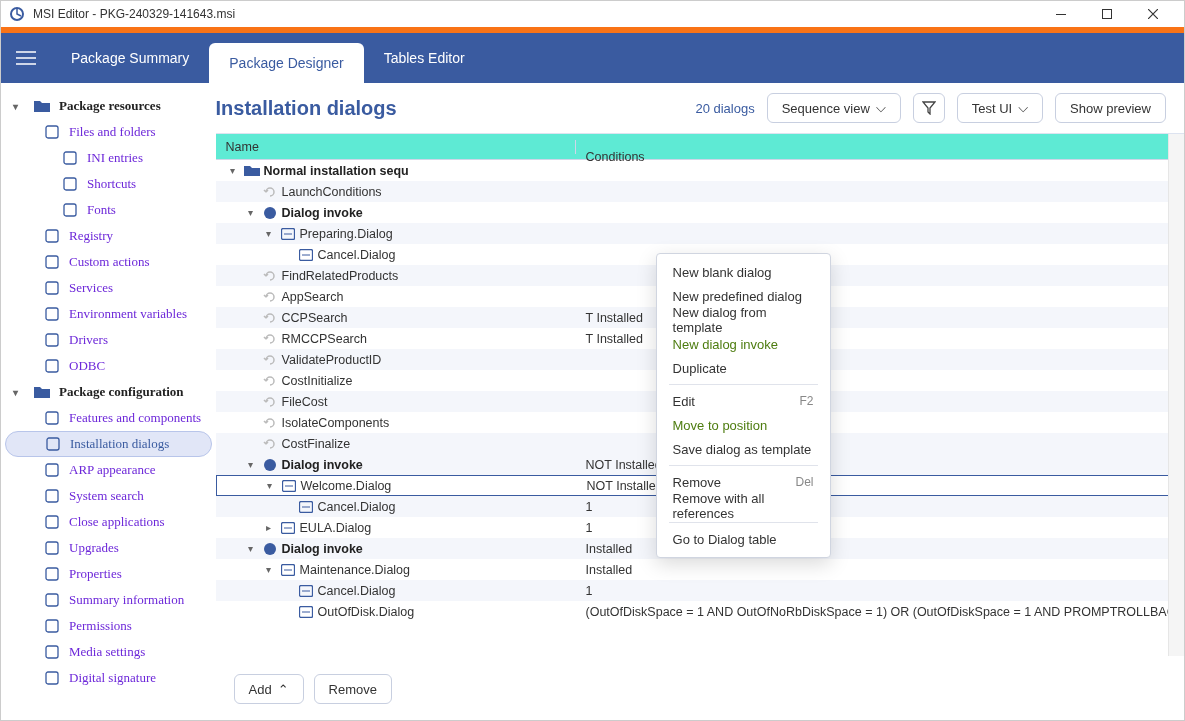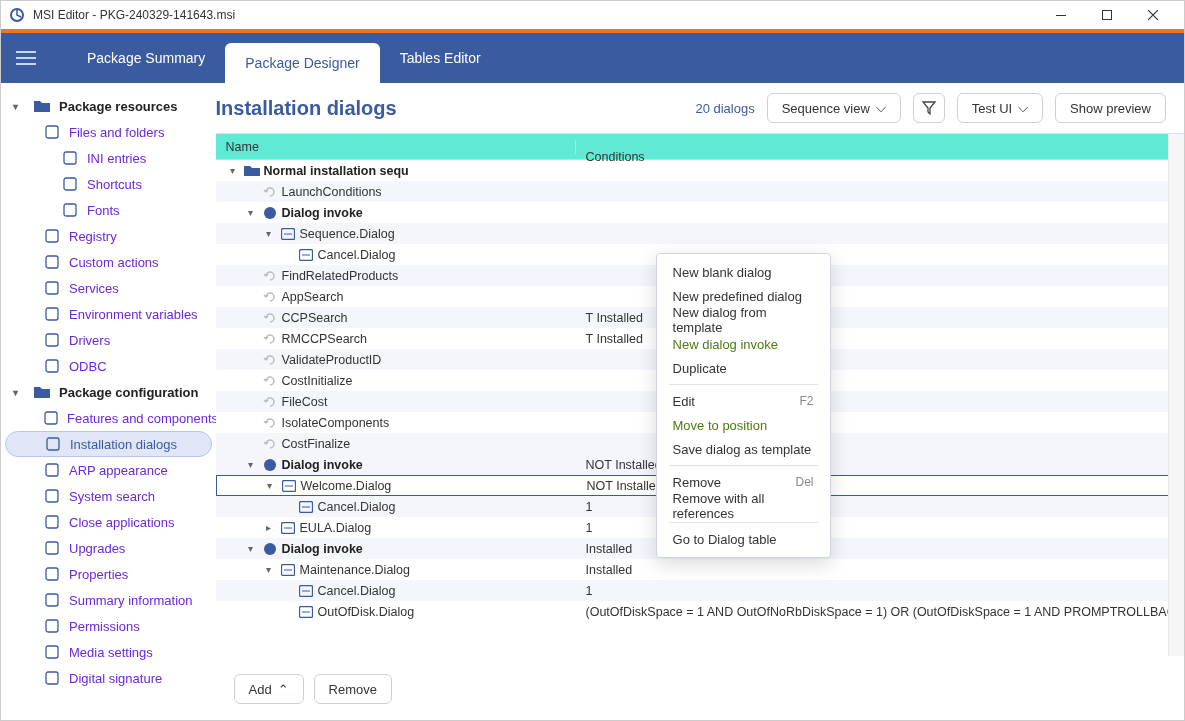--- a/index.html
+++ b/index.html
@@ -1,35 +1,35 @@
 <!DOCTYPE html>
 <html><head>
 <meta charset="utf-8">
 <style>
 * { margin: 0; padding: 0; box-sizing: border-box; font-family: "Segoe UI", Arial, sans-serif; }
 body { background: #fff; width: 1185px; height: 721px; overflow: hidden; border: 1px solid #ccc; position: relative; }
-.titlebar { height: 32px; display: flex; align-items: center; padding: 0 8px; border-bottom: 4px solid #f97316; }
+.titlebar { height: 32px; display: flex; align-items: center; padding: 0 8px; border-bottom: 6px solid #f97316; }
 .titlebar .app-icon { width: 16px; height: 16px; margin-right: 8px; color: #3b5998; }
 .titlebar .title { font-size: 12px; color: #333; flex: 1; }
 .win-controls { display: flex; gap: 0; }
 .win-btn { width: 46px; height: 32px; display: flex; align-items: center; justify-content: center; font-size: 12px; color: #333; }
-.toolbar { height: 50px; background: #3a5ba0; display: flex; align-items: center; color: #fff; gap: 16px; }
+.toolbar { height: 50px; background: #3a5ba0; display: flex; align-items: center; color: #fff; }
 .hamburger { width: 50px; height: 50px; display: flex; align-items: center; justify-content: center; font-size: 20px; }
 .tabs { display: flex; height: 100%; align-items: stretch; }
 .tab { padding: 0 20px; display: flex; align-items: center; font-size: 14px; cursor: pointer; }
 .tab.active { background: #fff; color: #3a5ba0; border-radius: 6px 6px 0 0; margin-top: 10px; margin-bottom: 0; font-weight: 500; }
 .tab.inactive { color: #fff; }
 .main { display: flex; height: calc(721px - 32px - 50px); }
 .sidebar { width: 245px; padding: 10px 4px; overflow-y: auto; }
 .side-row { display: flex; align-items: center; height: 26px; padding: 0 8px; font-size: 13px; color: #6d28d9; border-radius: 13px; cursor: pointer; gap: 8px; }
 .side-row.header { font-weight: 600; color: #222; }
 .side-row.selected { background: #e1e6f7; color: #3a5ba0; border: 1px solid #b8c5ea; }
 .side-row .chev { width: 12px; color: #666; font-size: 10px; }
 .side-row .icon { width: 18px; height: 18px; display: flex; align-items: center; justify-content: center; color: #3a5ba0; font-size: 14px; }
-.side-row .label { white-space: nowrap; }
+.side-row .label { white-space: nowrap; font-family: Liberation Serif, serif; }
 .side-indent-1 { padding-left: 38px; }
 .side-indent-2 { padding-left: 56px; }
 .content { flex: 1; display: flex; flex-direction: column; padding: 0; position: relative; }
 .content-header { display: flex; align-items: center; padding: 10px 18px 10px 0; gap: 12px; }
 .page-title { font-size: 20px; color: #3a5ba0; font-weight: 600; flex: 1; }
 .dialog-count { color: #3a5ba0; font-size: 13px; }
 .btn { height: 30px; padding: 0 14px; border: 1px solid #c8cfe0; border-radius: 6px; background: #fff; font-size: 13px; color: #333; display: flex; align-items: center; gap: 6px; cursor: pointer; }
 .btn-icon { width: 32px; padding: 0; justify-content: center; }
 .table-wrap { flex: 1; overflow: hidden; border-top: 1px solid #dde3f0; display: flex; flex-direction: column; position: relative; }
 .thead { display: flex; height: 26px; background: #5eead4; font-size: 12.5px; color: #333; align-items: center; border-bottom: 1px solid #cfd6e8; }
@@ -362,21 +362,21 @@
           </div>
           <div class="trow striped">
             <div class="cell-name" style="padding-left:46px">
               <span class="expand">▾</span>
               <span class="row-icon dialog-icon">
                 <svg width="14" height="12">
                   <rect x="0.5" y="0.5" width="13" height="11" rx="1.5" fill="none" stroke="#3a5ba0" stroke-width="1.3"></rect>
                   <line x1="3" y1="6" x2="11" y2="6" stroke="#3a5ba0"></line>
                 </svg>
               </span>
-              <span class="row-text">Sequence.Dialog</span>
+              <span class="row-text">Preparing.Dialog</span>
             </div>
             <div class="cell-cond"></div>
           </div>
           <div class="trow">
             <div class="cell-name" style="padding-left:64px">
               <span class="expand"></span>
               <span class="row-icon dialog-icon">
                 <svg width="14" height="12">
                   <rect x="0.5" y="0.5" width="13" height="11" rx="1.5" fill="none" stroke="#3a5ba0" stroke-width="1.3"></rect>
                   <line x1="3" y1="6" x2="11" y2="6" stroke="#3a5ba0"></line>

